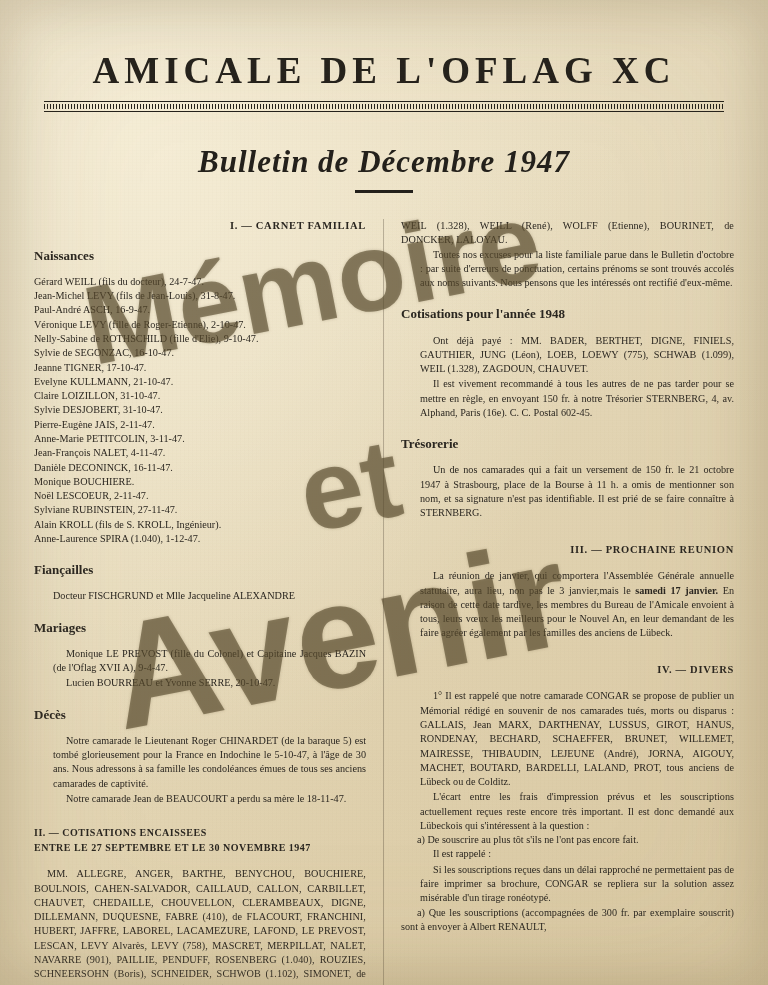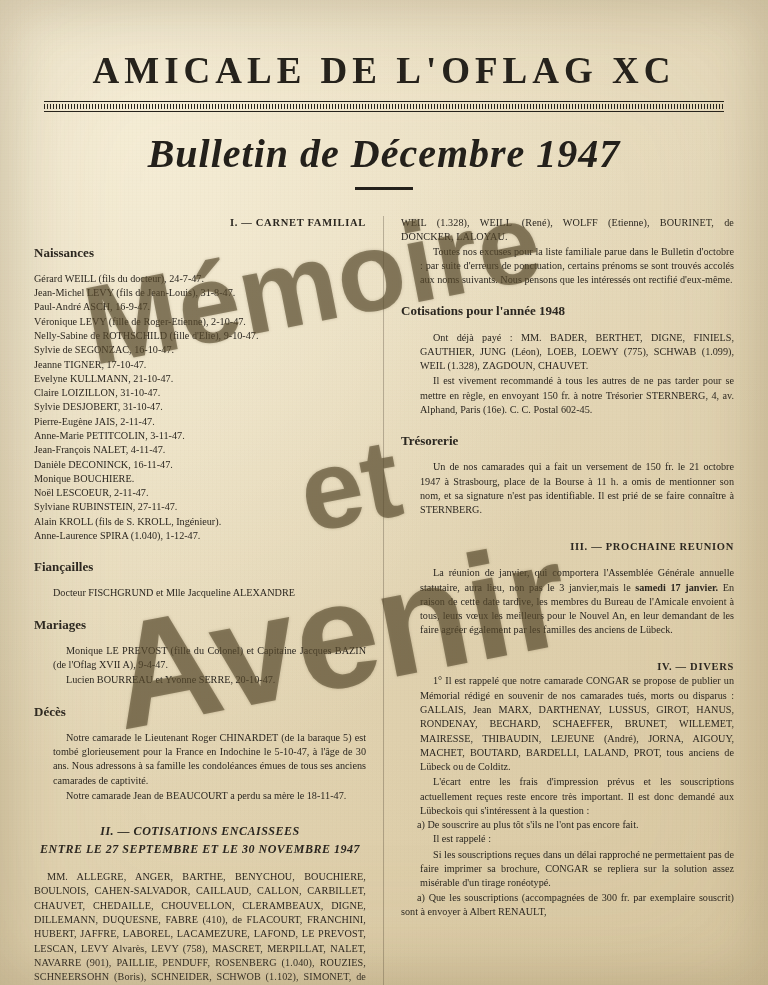--- a/index.html
+++ b/index.html
@@ -64,25 +64,25 @@
     width: 680px;
     height: 9px;
     border-top: 1.6px solid #23201b;
     border-bottom: 1.6px solid #23201b;
     background-image: repeating-linear-gradient(90deg, #23201b 0px, #23201b 1px, rgba(0,0,0,0) 1px, rgba(0,0,0,0) 3px);
     background-position: center;
     background-size: auto 5px;
     background-repeat: repeat-x;
   }
   .bulletin-title {
-    margin-top: 18px;
+    margin-top: 32px;
     font-family: "Liberation Serif", serif;
     font-style: italic;
     font-weight: bold;
-    font-size: 40px;
+    font-size: 31px;
     letter-spacing: 1px;
     color: #23201b;
   }
   .short-rule {
     margin: 10px auto 0 auto;
     width: 58px;
     height: 0;
     border-top: 3px solid #23201b;
   }
 
@@ -108,27 +108,25 @@
     letter-spacing: 0.7px;
     margin: 0 0 13px 0;
   }
   .sub-head {
     font-weight: bold;
     font-size: 13px;
     margin: 15px 0 10px 0;
   }
   .sub-head.first { margin-top: 11px; }
   .sec-head-2line {
-    text-align: center;
-    font-weight: bold;
-    font-size: 12px;
+    font-weight: bold;
+    font-size: 10px;
     letter-spacing: 0.5px;
     margin: 20px 0 12px 0;
     line-height: 1.45;
-    font-style: italic;
   }
   .line { margin: 0; white-space: nowrap; }
   p.para {
     margin: 0 0 0 10px;
     text-indent: 13px;
     text-align: justify;
     padding-left: 9px;
   }
   p.para + p.para { margin-top: 1px; }
   p.para.noindent { text-indent: 0; }
@@ -241,21 +239,21 @@
         <p class="para">Ont déjà payé : MM. BADER, BERTHET, DIGNE, FINIELS, GAUTHIER, JUNG (Léon), LOEB, LOEWY (775), SCHWAB (1.099), WEIL (1.328), ZAGDOUN, CHAUVET.</p>
         <p class="para">Il est vivement recommandé à tous les autres de ne pas tarder pour se mettre en règle, en envoyant 150 fr. à notre Trésorier STERNBERG, 4, av. Alphand, Paris (16e). C. C. Postal 602-45.</p>
 
         <div class="sub-head">Trésorerie</div>
         <p class="para">Un de nos camarades qui a fait un versement de 150 fr. le 21 octobre 1947 à Strasbourg, place de la Bourse à 11 h. a omis de mentionner son nom, et sa signature n'est pas identifiable. Il est prié de se faire connaître à STERNBERG.</p>
 
         <div class="sec-head" style="margin-top:22px;margin-bottom:12px;">III. — PROCHAINE REUNION</div>
 
         <p class="para"><span>La réunion de janvier, qui comportera l'Assemblée Générale annuelle statutaire, aura lieu, non pas le 3 janvier,</span><span>mais le </span><b>samedi 17 janvier.</b><span> En raison de cette date tardive, les membres du Bureau de l'Amicale envoient à tous, leurs vœux les meilleurs pour le Nouvel An, en leur demandant de les faire agréer également par les familles des anciens de Lübeck.</span></p>
 
-        <div class="sec-head" style="margin-top:22px;margin-bottom:0;">IV. — DIVERS</div>
+        <div class="sec-head" style="margin-top:22px;margin-bottom:12px;">IV. — DIVERS</div>
 
         <p class="para">1° Il est rappelé que notre camarade CONGAR se propose de publier un Mémorial rédigé en souvenir de nos camarades tués, morts ou disparus : GALLAIS, Jean MARX, DARTHENAY, LUSSUS, GIROT, HANUS, RONDENAY, BECHARD, SCHAEFFER, BRUNET, WILLEMET, MAIRESSE, THIBAUDIN, LEJEUNE (André), JORNA, AIGOUY, MACHET, BOUTARD, BARDELLI, LALAND, PROT, tous anciens de Lübeck ou de Colditz.</p>
         <p class="para">L'écart entre les frais d'impression prévus et les souscriptions actuellement reçues reste encore très important. Il est donc demandé aux Lübeckois qui s'intéressent à la question :</p>
         <p class="sub-item">a) De souscrire au plus tôt s'ils ne l'ont pas encore fait.</p>
         <p class="para">Il est rappelé :</p>
         <p class="para">Si les souscriptions reçues dans un délai rapproché ne permettaient pas de faire imprimer sa brochure, CONGAR se repliera sur la solution assez misérable d'un tirage ronéotypé.</p>
         <p class="sub-item">a) Que les souscriptions (accompagnées de 300 fr. par exemplaire souscrit) sont à envoyer à Albert RENAULT,</p>
 
       </div>
     </div>

